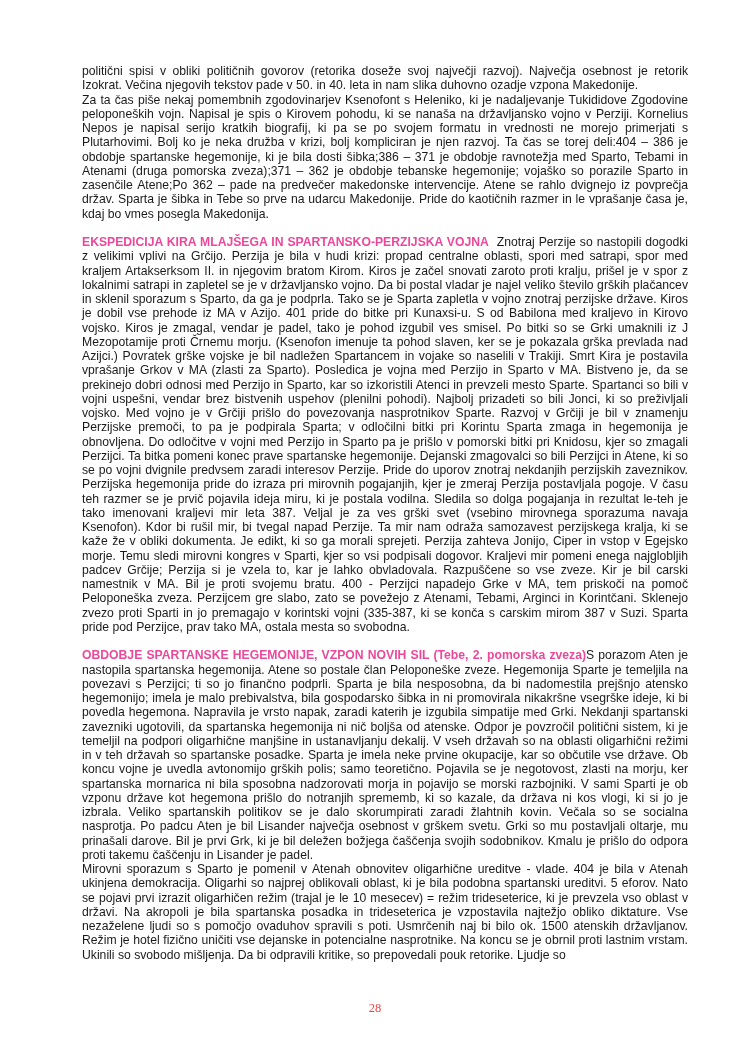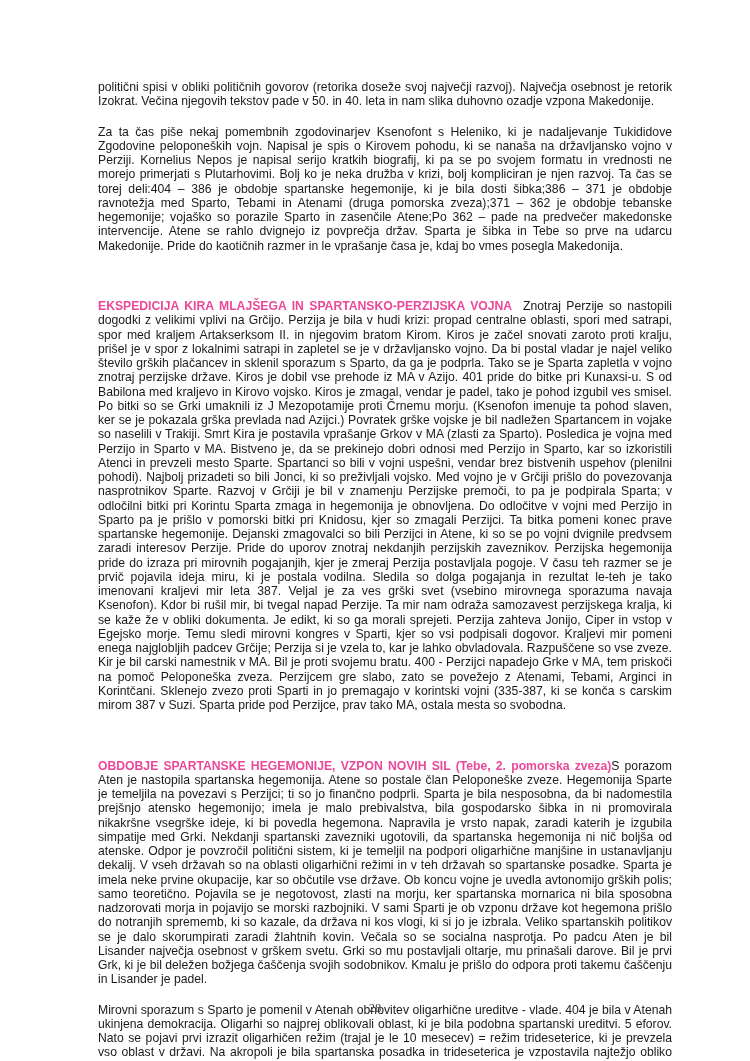--- a/index.html
+++ b/index.html
@@ -8,35 +8,35 @@
     position: absolute;
     left: 82px;
     top: 64px;
     width: 606px;
     font-family: "Liberation Sans", sans-serif;
     font-size: 12.2px;
     line-height: 14.25px;
     color: #1a1a1a;
     text-align: justify;
   }
-  .para { margin: 16px; }
+  .para { margin: 0; }
   .gap { height: 14.25px; }
   .heading {
     color: #ec4899;
     font-weight: bold;
   }
   .page-number {
     position: absolute;
     left: 0;
     width: 750px;
     top: 1001px;
     text-align: center;
     font-family: "Liberation Serif", serif;
     font-size: 12.5px;
-    color: #404040;
+    color: #ef4444;
   }
 </style>
 </head>
 <body>
 
 <div class="page">
   <p class="para">politični spisi v obliki političnih govorov (retorika doseže svoj največji razvoj). Največja osebnost je retorik Izokrat. Večina njegovih tekstov pade v 50. in 40. leta in nam slika duhovno ozadje vzpona Makedonije.</p>
   <p class="para">Za ta čas piše nekaj pomembnih zgodovinarjev Ksenofont s Heleniko, ki je nadaljevanje Tukididove Zgodovine peloponeških vojn. Napisal je spis o Kirovem pohodu, ki se nanaša na državljansko vojno v Perziji. Kornelius Nepos je napisal serijo kratkih biografij, ki pa se po svojem formatu in vrednosti ne morejo primerjati s Plutarhovimi. Bolj ko je neka družba v krizi, bolj kompliciran je njen razvoj. Ta čas se torej deli:404 – 386 je obdobje spartanske hegemonije, ki je bila dosti šibka;386 – 371 je obdobje ravnotežja med Sparto, Tebami in Atenami (druga pomorska zveza);371 – 362 je obdobje tebanske hegemonije; vojaško so porazile Sparto in zasenčile Atene;Po 362 – pade na predvečer makedonske intervencije. Atene se rahlo dvignejo iz povprečja držav. Sparta je šibka in Tebe so prve na udarcu Makedonije. Pride do kaotičnih razmer in le vprašanje časa je, kdaj bo vmes posegla Makedonija.</p>
 
   <div class="gap"></div>

